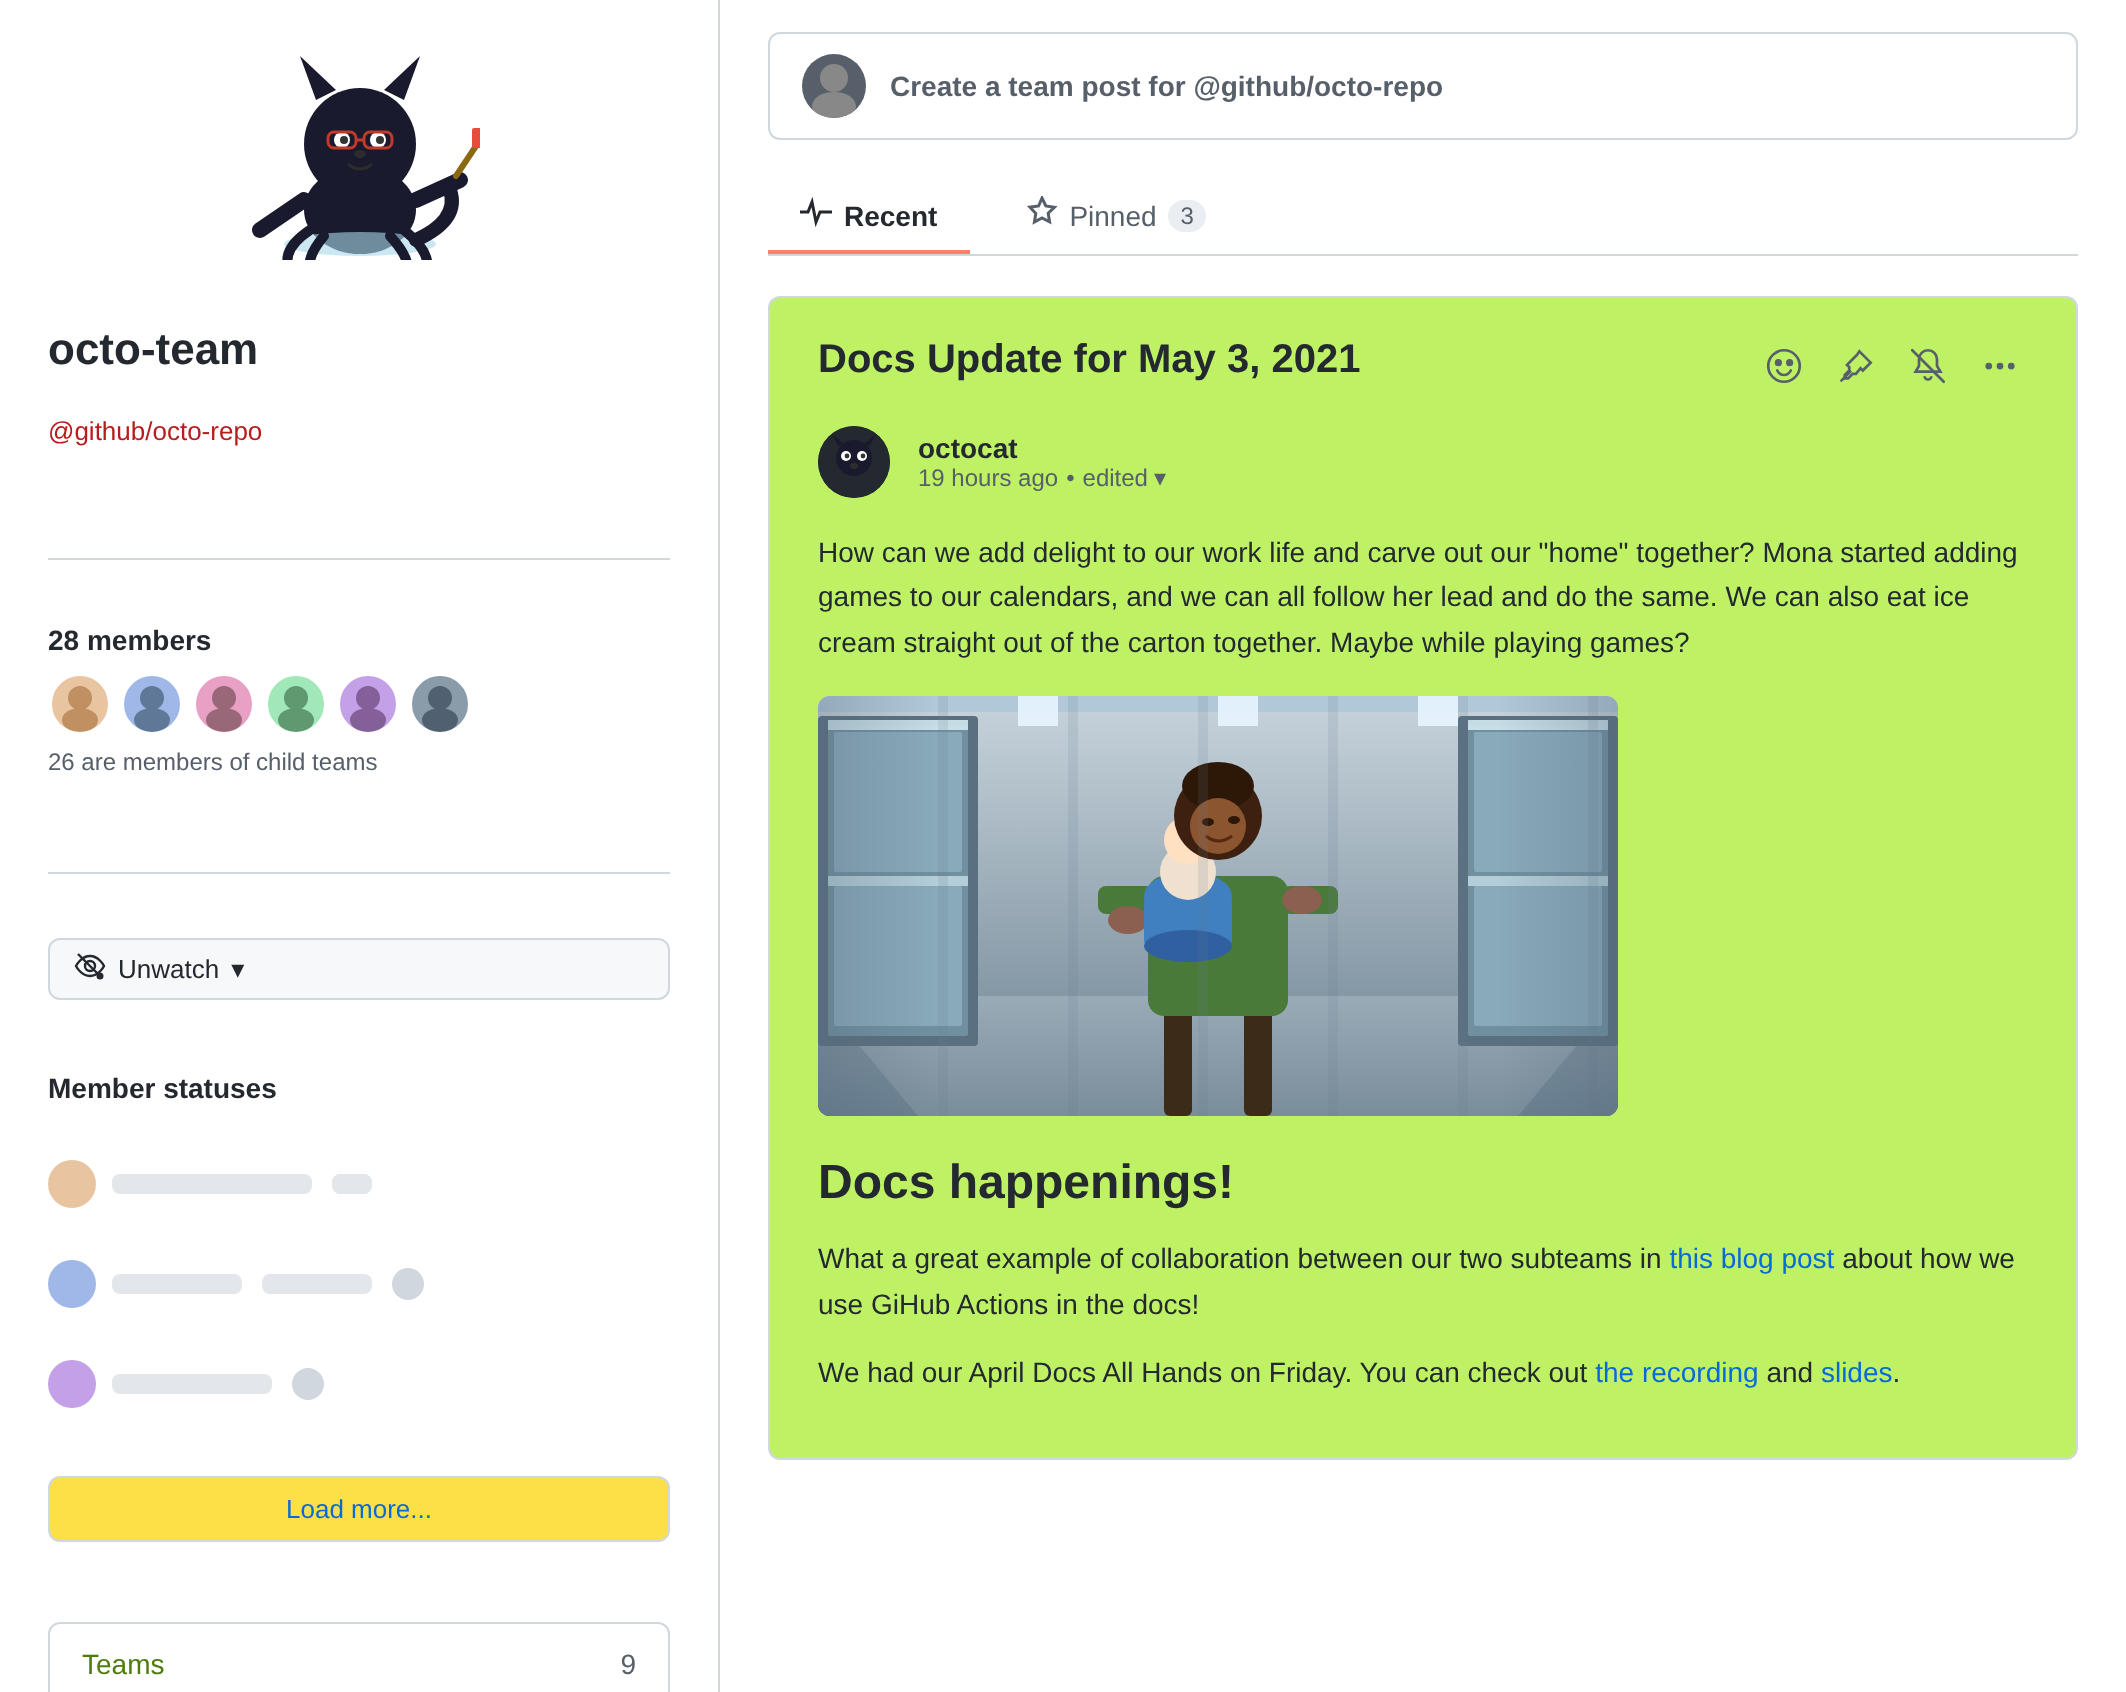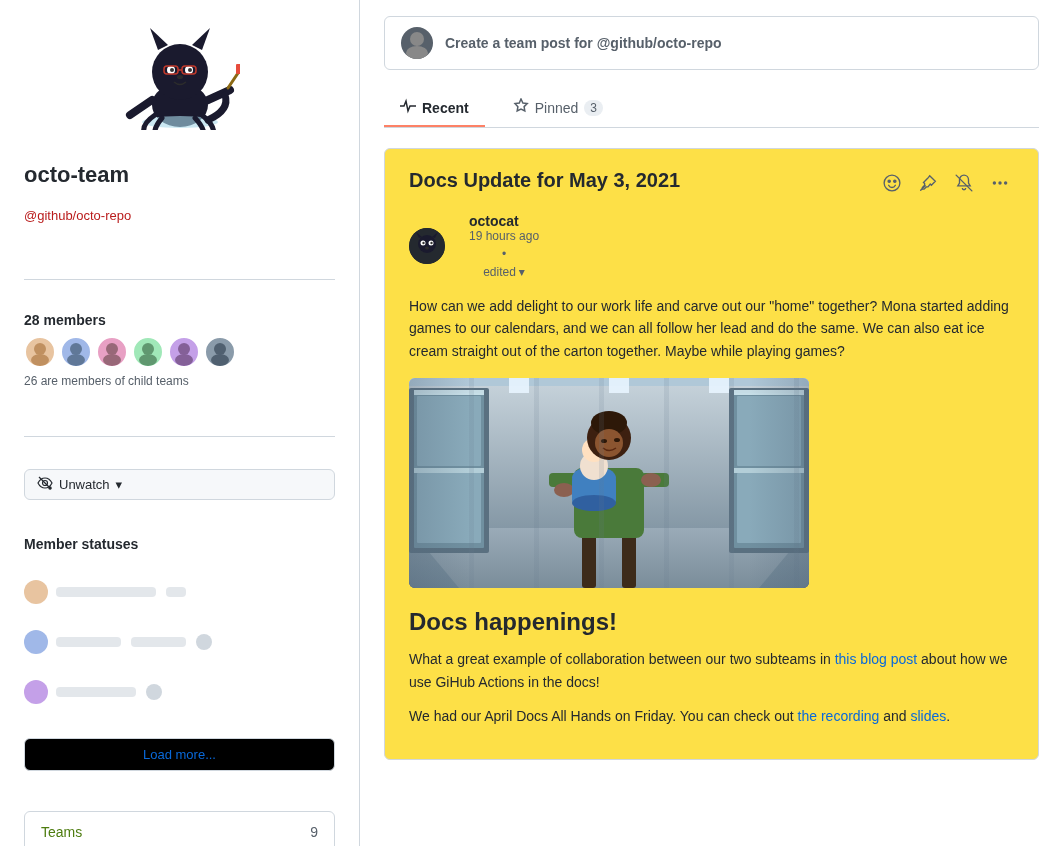--- a/index.html
+++ b/index.html
@@ -154,21 +154,21 @@
       background: #d0d7de;
       font-size: 12px;
       display: flex;
       align-items: center;
       justify-content: center;
     }
 
     .load-more-btn {
       width: 100%;
       border: 1px solid #d0d7de;
-      background: #000000;
+      background: #fde047;
       border-radius: 6px;
       padding: 8px 14px;
       font-size: 13px;
       color: #0969da;
       cursor: pointer;
       text-align: center;
       margin-top: 8px;
       margin-bottom: 16px;
     }
 
@@ -263,21 +263,21 @@
       border-radius: 20px;
       padding: 1px 6px;
       font-size: 12px;
     }
 
     
     .post-card {
       border: 1px solid #d0d7de;
       border-radius: 6px;
       padding: 20px 24px;
-      background: #fde047;
+      background: #bef264;
     }
 
     .post-header {
       display: flex;
       align-items: flex-start;
       justify-content: space-between;
       margin-bottom: 16px;
     }
 
     .post-title {
@@ -300,21 +300,21 @@
       justify-content: center;
       cursor: pointer;
       color: #57606a;
       font-size: 16px;
       border-radius: 4px;
     }
 
     .post-meta {
       display: flex;
       align-items: center;
-      gap: 24px;
+      gap: 14px;
       margin-bottom: 16px;
     }
 
     .post-author-avatar {
       width: 36px;
       height: 36px;
       border-radius: 50%;
       background: #24292f;
       flex-shrink: 0;
       overflow: hidden;
@@ -327,23 +327,22 @@
 
     .post-author-name {
       font-weight: 600;
       font-size: 14px;
     }
 
     .post-timestamp {
       font-size: 12px;
       color: #57606a;
       display: flex;
-      align-items: center;
+      align-items: flex-end;
       gap: 4px;
-      flex-direction: column;
     }
 
     .edited-badge {
       color: #57606a;
       font-size: 12px;
       display: flex;
       align-items: center;
       gap: 3px;
       cursor: pointer;
     }

